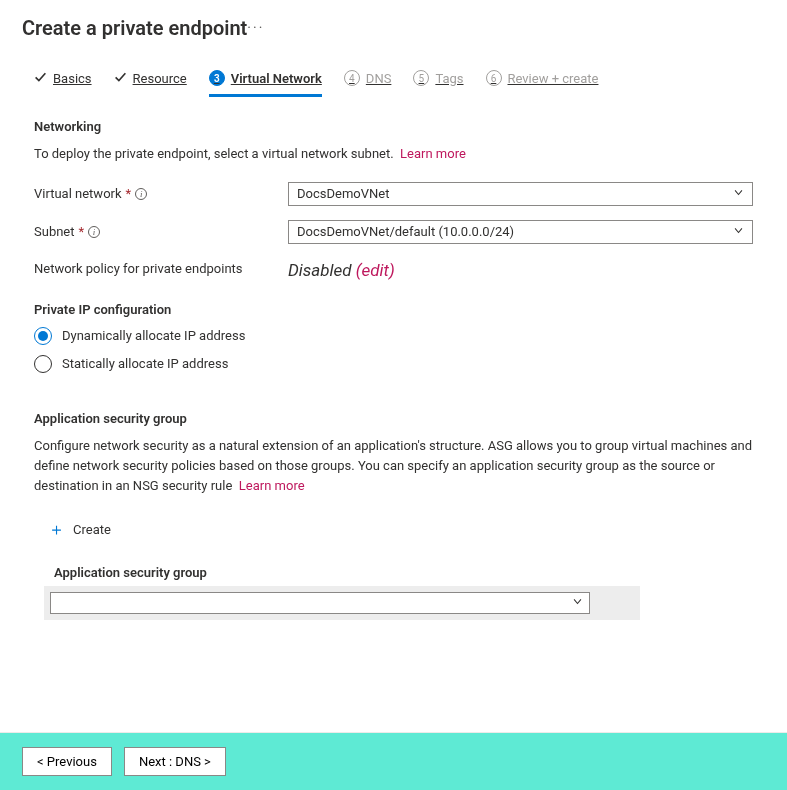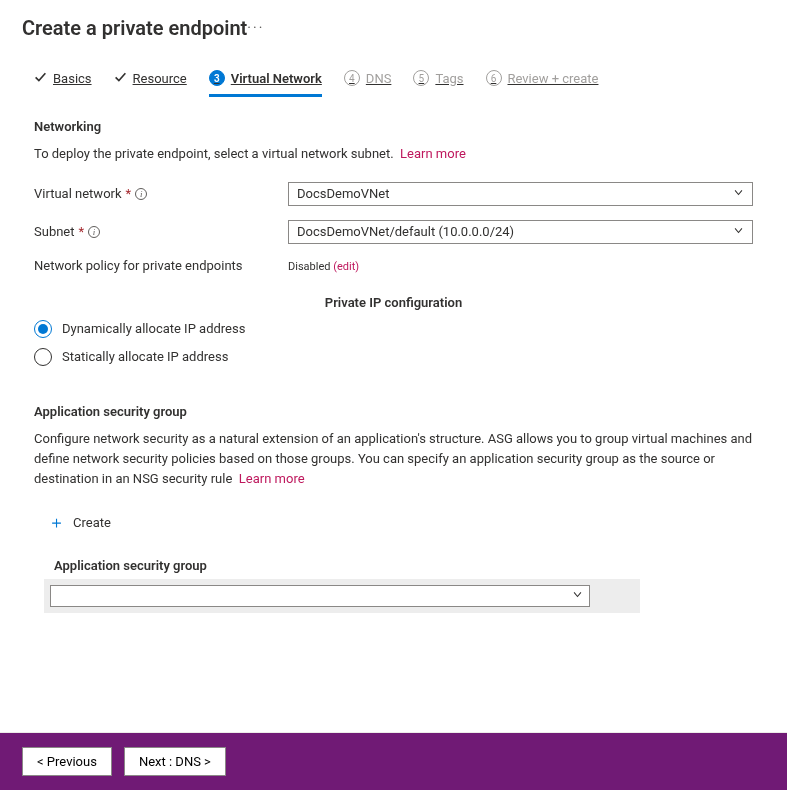--- a/index.html
+++ b/index.html
@@ -88,21 +88,21 @@
     background: #fff;
     display: flex;
     align-items: center;
     justify-content: space-between;
     padding: 0 8px;
     font-size: 13px;
     cursor: pointer;
     text-align: right;
   }
   .dropdown .chev svg { width: 11px; height: 11px; stroke: #323130; fill: none; stroke-width: 1.5; }
-  .static-value { font-size: 11px; padding-top: 2px; }
+  .static-value { font-size: 17px; padding-top: 2px; font-style: italic; }
 
   .radio-row {
     display: flex;
     align-items: center;
     gap: 10px;
     margin-bottom: 10px;
     cursor: pointer;
   }
   .radio {
     width: 18px; height: 18px; border-radius: 50%;
@@ -137,21 +137,21 @@
     padding: 0 6px; cursor: pointer;
   }
   .asg-dropdown .chev svg { width: 11px; height: 11px; stroke: #323130; fill: none; stroke-width: 1.5; }
 
   .footer {
     position: absolute;
     bottom: 0; left: 0; right: 0;
     border-top: 1px solid #edebe9;
     padding: 14px 22px;
     display: flex; gap: 12px;
-    background: #701a75;
+    background: #5eead4;
   }
   .footer button {
     background: #fff; border: 1px solid #8a8886;
     padding: 6px 14px; font-size: 13px; cursor: pointer;
     font-family: inherit;
   }
 </style>
 </head>
 <body>
 
@@ -232,21 +232,21 @@
   </div>
 
   <div class="form-row">
     <div class="form-label">Network policy for private endpoints</div>
     <div class="form-control static-value">
       <span>Disabled</span>
       <span class="link">(edit)</span>
     </div>
   </div>
 
-  <div class="section-title" style="margin-top:22px;text-align:center;">Private IP configuration</div>
+  <div class="section-title" style="margin-top:22px;">Private IP configuration</div>
 
   <div class="radio-row">
     <div class="radio selected"></div>
     <span class="radio-label">Dynamically allocate IP address</span>
   </div>
   <div class="radio-row">
     <div class="radio"></div>
     <span class="radio-label">Statically allocate IP address</span>
   </div>
 

